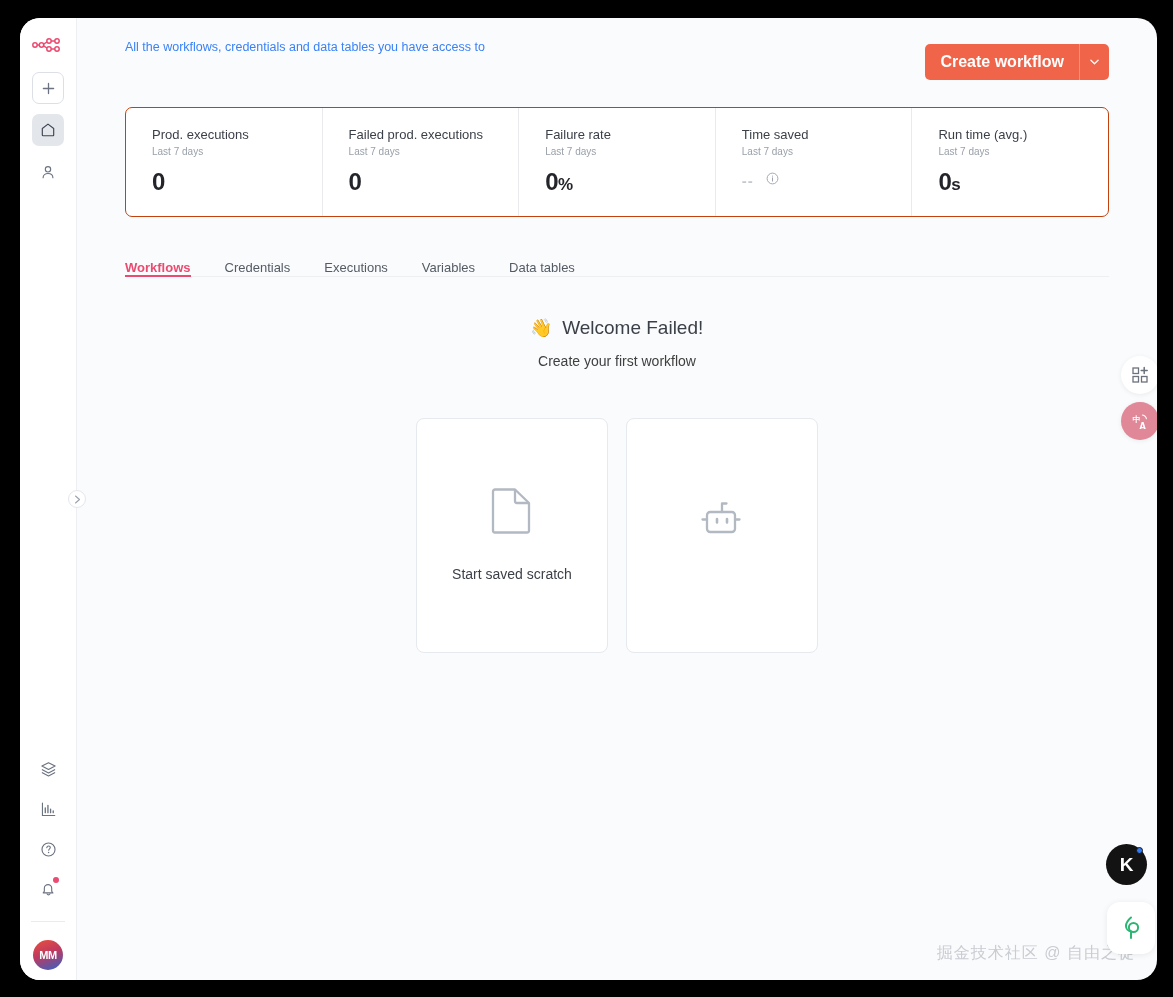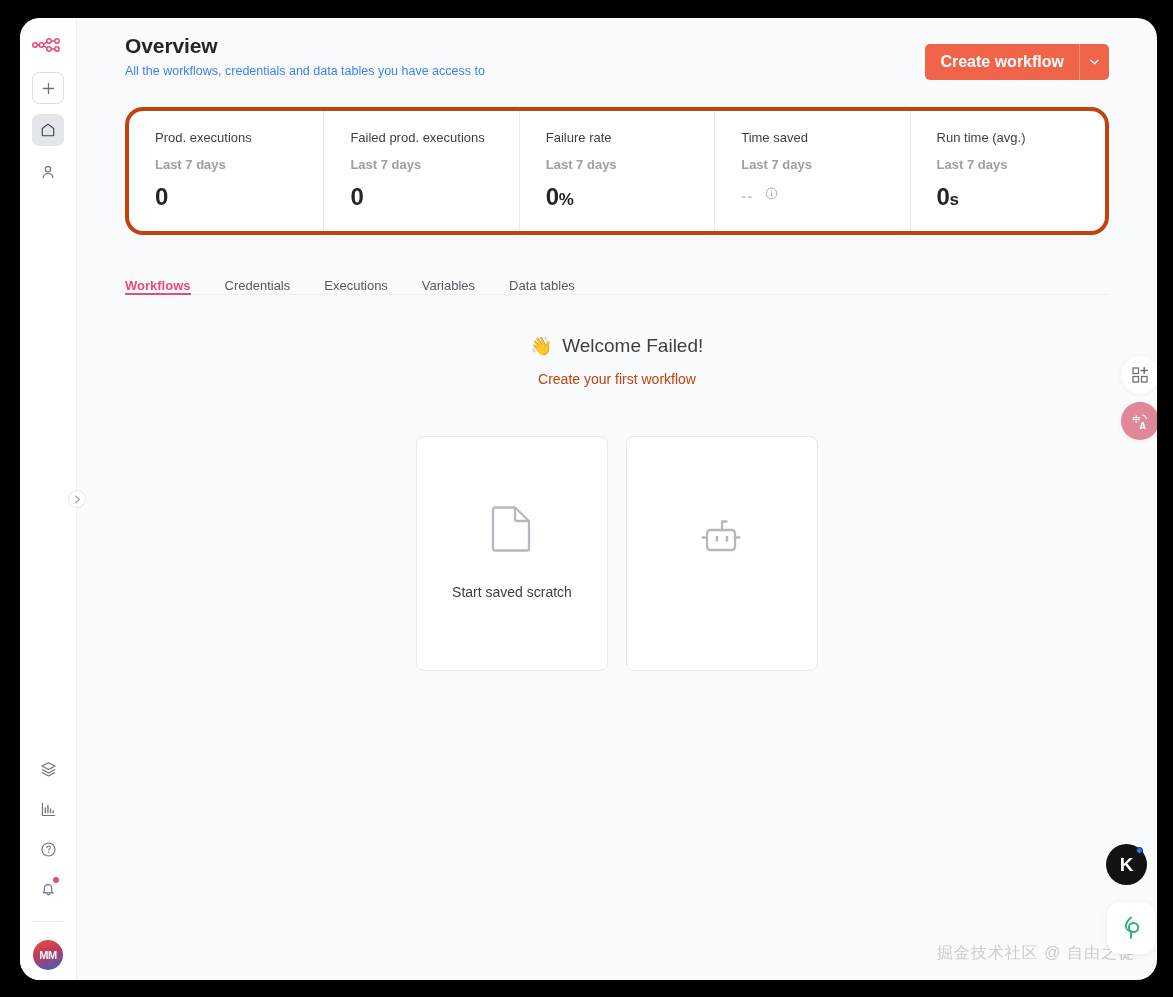--- a/index.html
+++ b/index.html
@@ -116,33 +116,32 @@
     display:flex; align-items:center; justify-content:center;
     cursor: pointer;
     font-size: 10px;
   }
 
   
   .stats {
     display: flex;
     margin-top: 27px;
     background: #fff;
-    border: 4px solid #c2410c;
-    border-radius: 18px;
+    border: 1px solid #c2410c;
+    border-radius: 7px;
     overflow: hidden;
-    justify-content: flex-end;
   }
   .stat {
     flex: 1 1 0;
     padding: 19px 24px 20px 26px;
     border-right: 1px solid #E8EAEE;
   }
   .stat:last-child { border-right: none; }
   .stat-label { font-size: 13px; color: #3B3F47; }
-  .stat-sub { font-size: 13px; color: #9AA0A9; margin-top: 12px; font-weight: bold; }
+  .stat-sub { font-size: 10px; color: #9AA0A9; margin-top: 4px; }
   .stat-value { font-size: 24px; font-weight: 700; color: #24252B; margin-top: 11px; letter-spacing: -0.5px; }
   .stat-value .unit { font-size: 17px; font-weight: 700; }
   .stat-empty { display:flex; align-items:center; gap: 12px; margin-top: 14px; }
   .dash { font-size: 15px; color: #C4C9D0; letter-spacing: 1px; font-weight: 700; }
 
   
   .tabs {
     display: flex;
     gap: 34px;
     margin-top: 42px;
@@ -157,21 +156,21 @@
   }
   .tab.active { color: #EA4B71; font-weight: 600; border-bottom: 2px solid #EA4B71; }
 
   
   .empty {
     margin-top: 40px;
     display: flex; flex-direction: column; align-items: center;
   }
   .welcome { font-size: 19px; color: #3B3F47; display:flex; align-items:center; gap:9px; }
   .welcome .wave { font-size: 18px; }
-  .welcome-sub { font-size: 14px; color: #c2410c; margin-top: 14px; }
+  .welcome-sub { font-size: 14px; color: #404040; margin-top: 14px; }
 
   .cards { display: flex; gap: 18px; margin-top: 49px; }
   .card {
     width: 192px; height: 235px;
     background: #fff;
     border: 1px solid #E6E9ED;
     border-radius: 8px;
     display: flex; flex-direction: column;
     align-items: center; justify-content: center;
     cursor: pointer;
@@ -319,21 +318,20 @@
         <svg width="7" height="9" viewBox="0 0 7 9" fill="none">
           <path d="M1.5 1l4 3.5-4 3.5" stroke="#9AA1AC" stroke-width="1.1" stroke-linecap="round" stroke-linejoin="round"></path>
         </svg>
       </div>
     </div>
 
     <div class="main">
 
       <div class="page-head">
         <div>
-          <div class="page-title">Overview</div>
           <div class="page-sub">All the workflows, credentials and data tables you have access to</div>
         </div>
         <div class="create-wrap">
           <button class="create-btn">Create workflow</button>
           <button class="create-caret">
             <svg width="9" height="6" viewBox="0 0 10 6" fill="none">
               <path d="M1 1l4 4 4-4" stroke="#fff" stroke-width="1.4" stroke-linecap="round" stroke-linejoin="round"></path>
             </svg>
           </button>
         </div>

